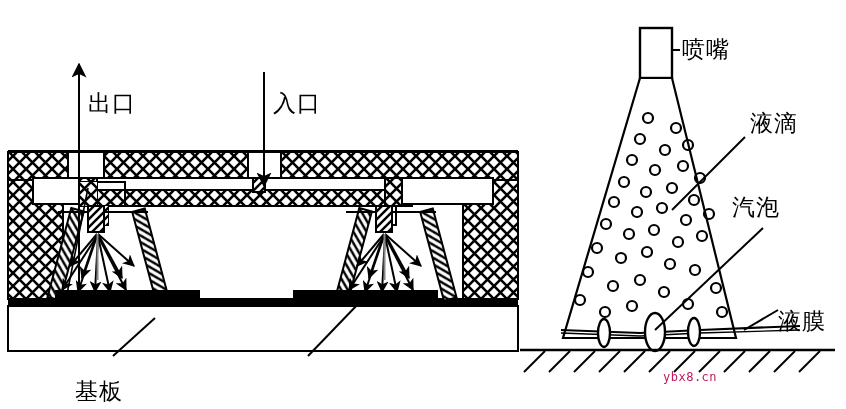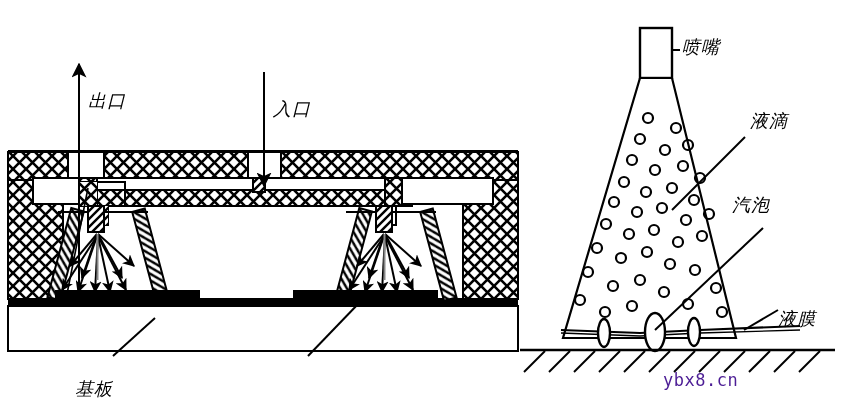--- a/index.html
+++ b/index.html
@@ -22,33 +22,32 @@
   svg.canvas {
     position: absolute;
     left: 0;
     top: 0;
     width: 846px;
     height: 409px;
   }
   .cjk-label {
     position: absolute;
     font-family: "DejaVu Sans", "Liberation Sans", sans-serif;
-    font-size: 18px;
+    font-size: 23px;
     line-height: 1;
     color: #000000;
     white-space: nowrap;
     letter-spacing: 1px;
-    font-style: italic;
   }
   .watermark {
     position: absolute;
     font-family: "DejaVu Sans Mono", "Liberation Mono", monospace;
-    font-size: 17px;
+    font-size: 12px;
     letter-spacing: 0.5px;
-    color: #4c1d95;
+    color: #be185d;
     white-space: nowrap;
   }
 </style>
 </head>
 <body>
 
 <div id="figure">
 
   <svg class="canvas" viewBox="0 0 846 409" xmlns="http://www.w3.org/2000/svg">
     <defs>
@@ -290,21 +289,21 @@
 
       <line x1="745" y1="137" x2="672" y2="210" stroke="#000000" stroke-width="2"></line>
       <line x1="763" y1="228" x2="655" y2="330" stroke="#000000" stroke-width="2"></line>
       <line x1="778" y1="310" x2="744" y2="330" stroke="#000000" stroke-width="2"></line>
       <line x1="672" y1="50" x2="680" y2="50" stroke="#000000" stroke-width="2"></line>
     </g>
   </svg>
 
   <div class="cjk-label" style="left:88px; top:92px;text-align:right;">出口</div>
 
-  <div class="cjk-label" style="left:273px; top:100px;">入口</div>
+  <div class="cjk-label" style="left:273px; top:92px;">入口</div>
 
   <div class="cjk-label" style="left:75px; top:364px;margin-top:16px;">基板</div>
 
 
   <div class="cjk-label" style="left:682px; top:38px;">喷嘴</div>
 
   <div class="cjk-label" style="left:750px; top:112px;">液滴</div>
 
   <div class="cjk-label" style="left:732px; top:196px;">汽泡</div>
 

